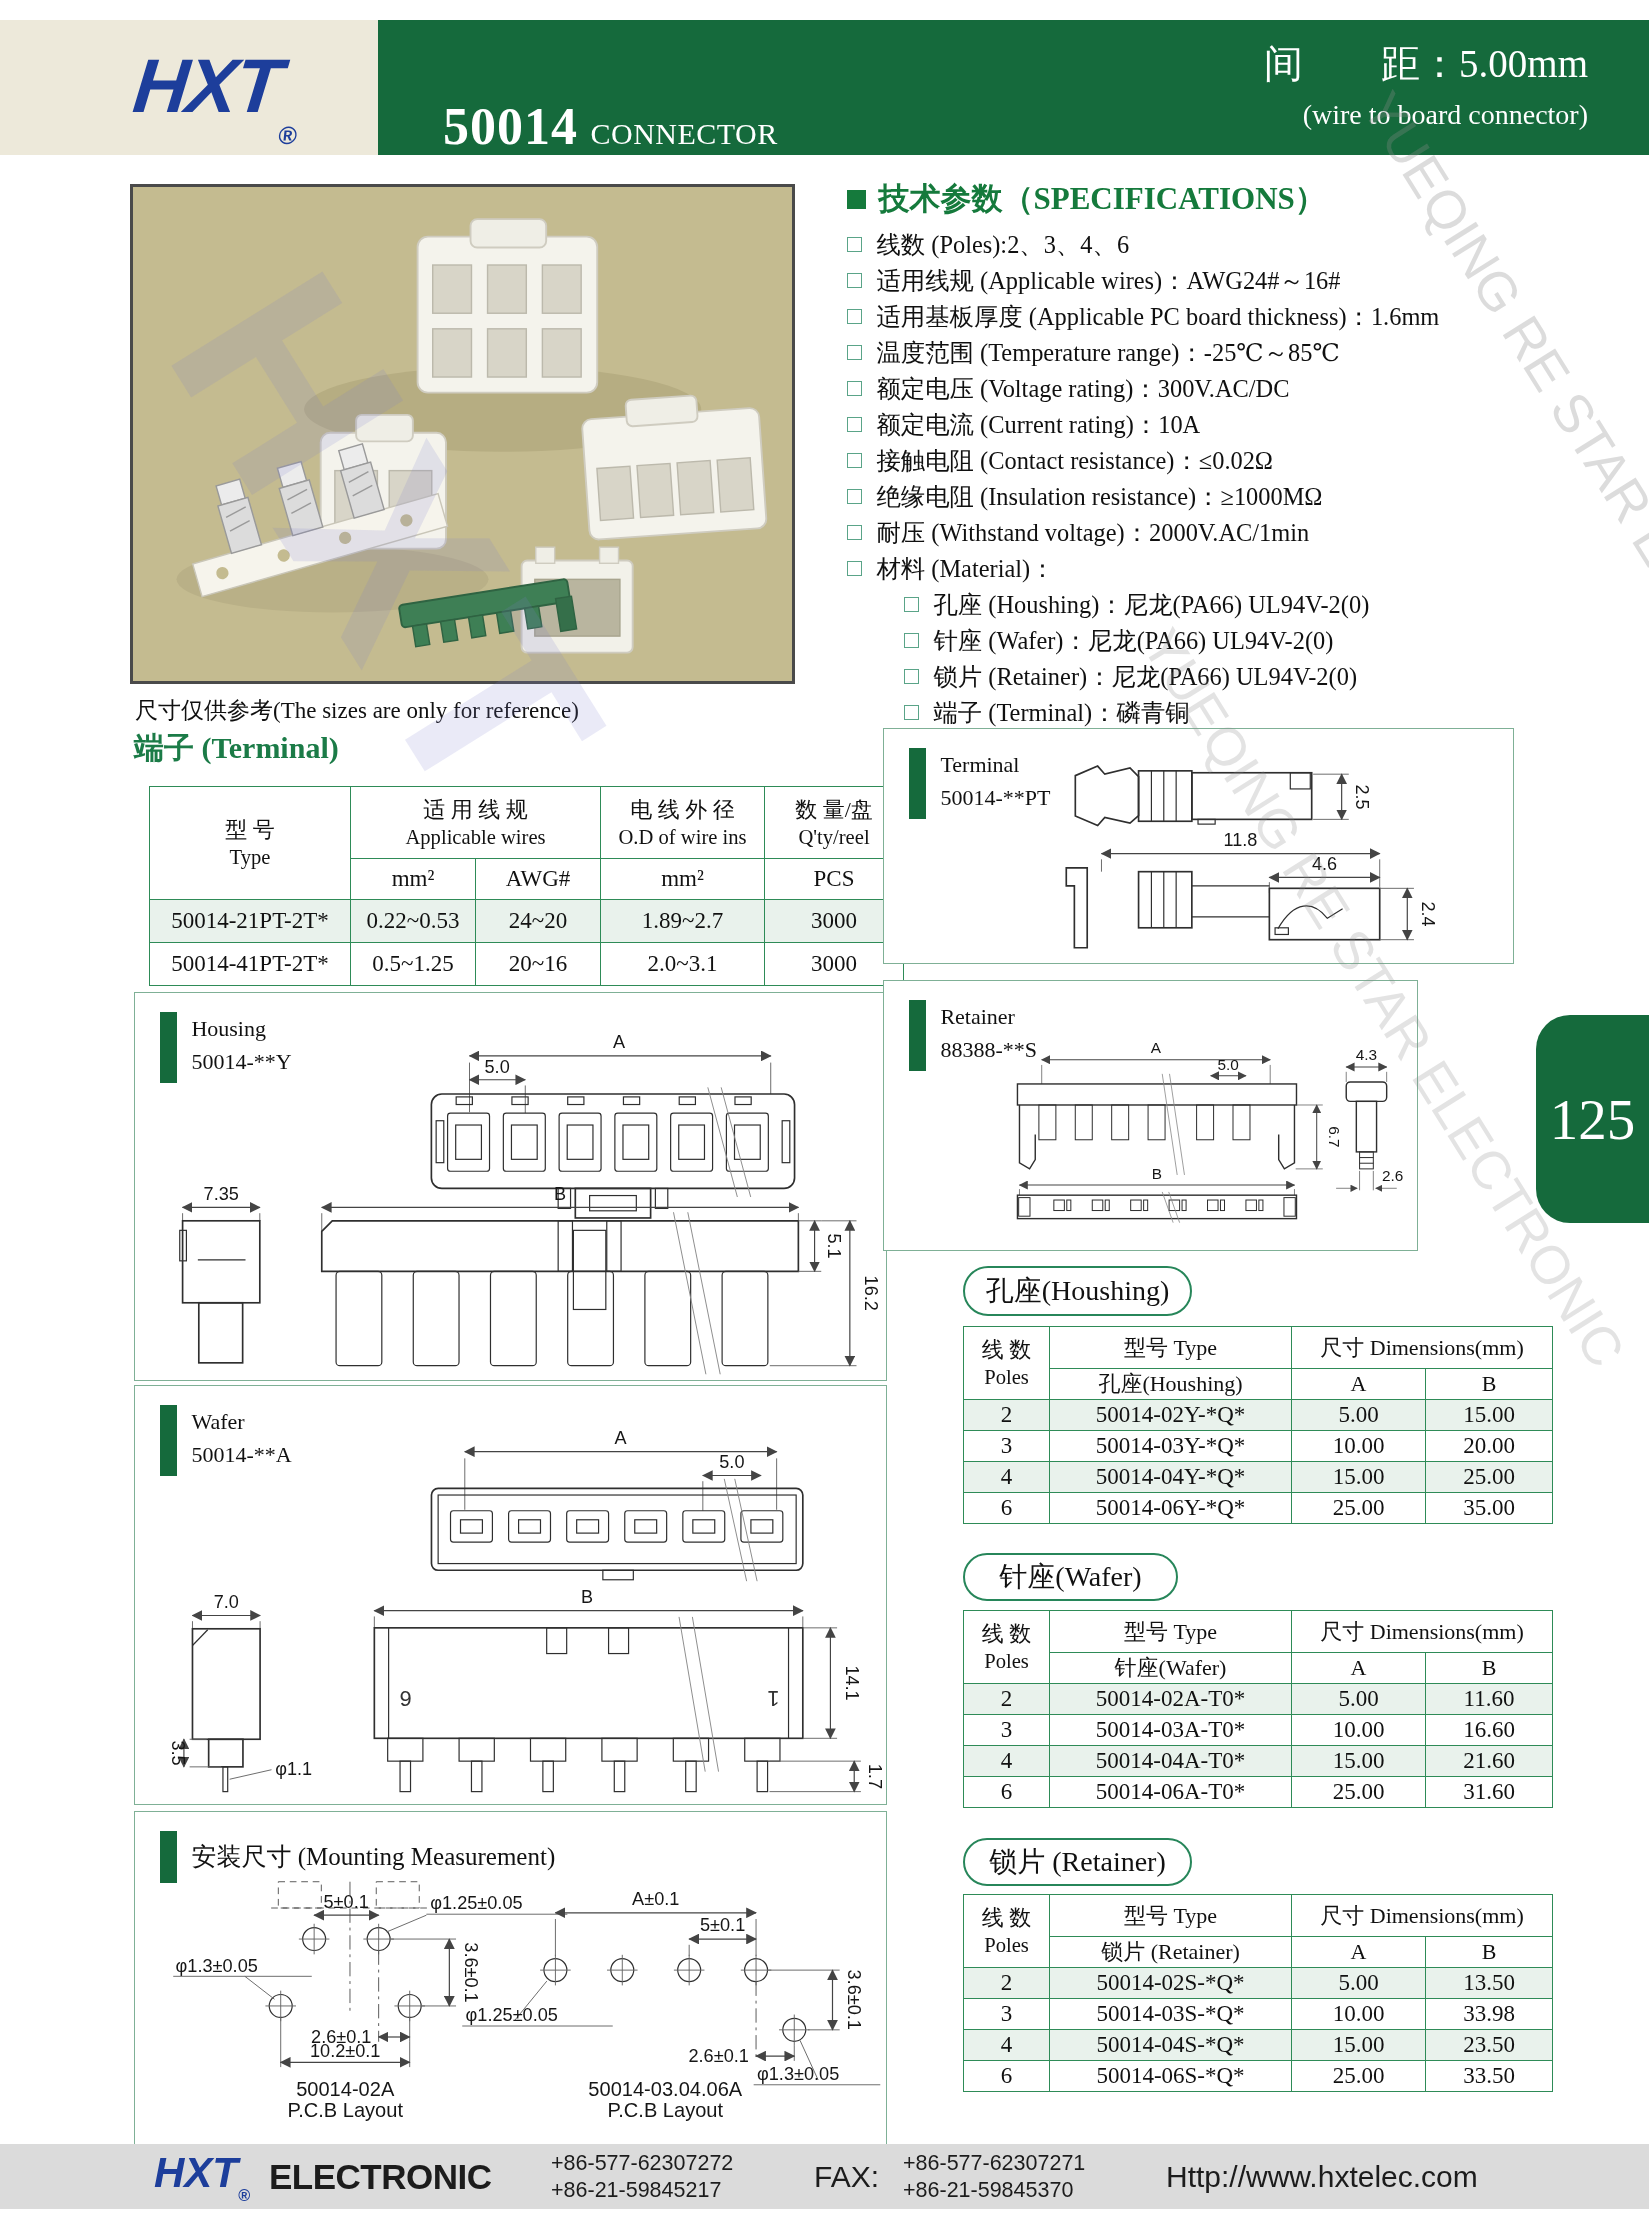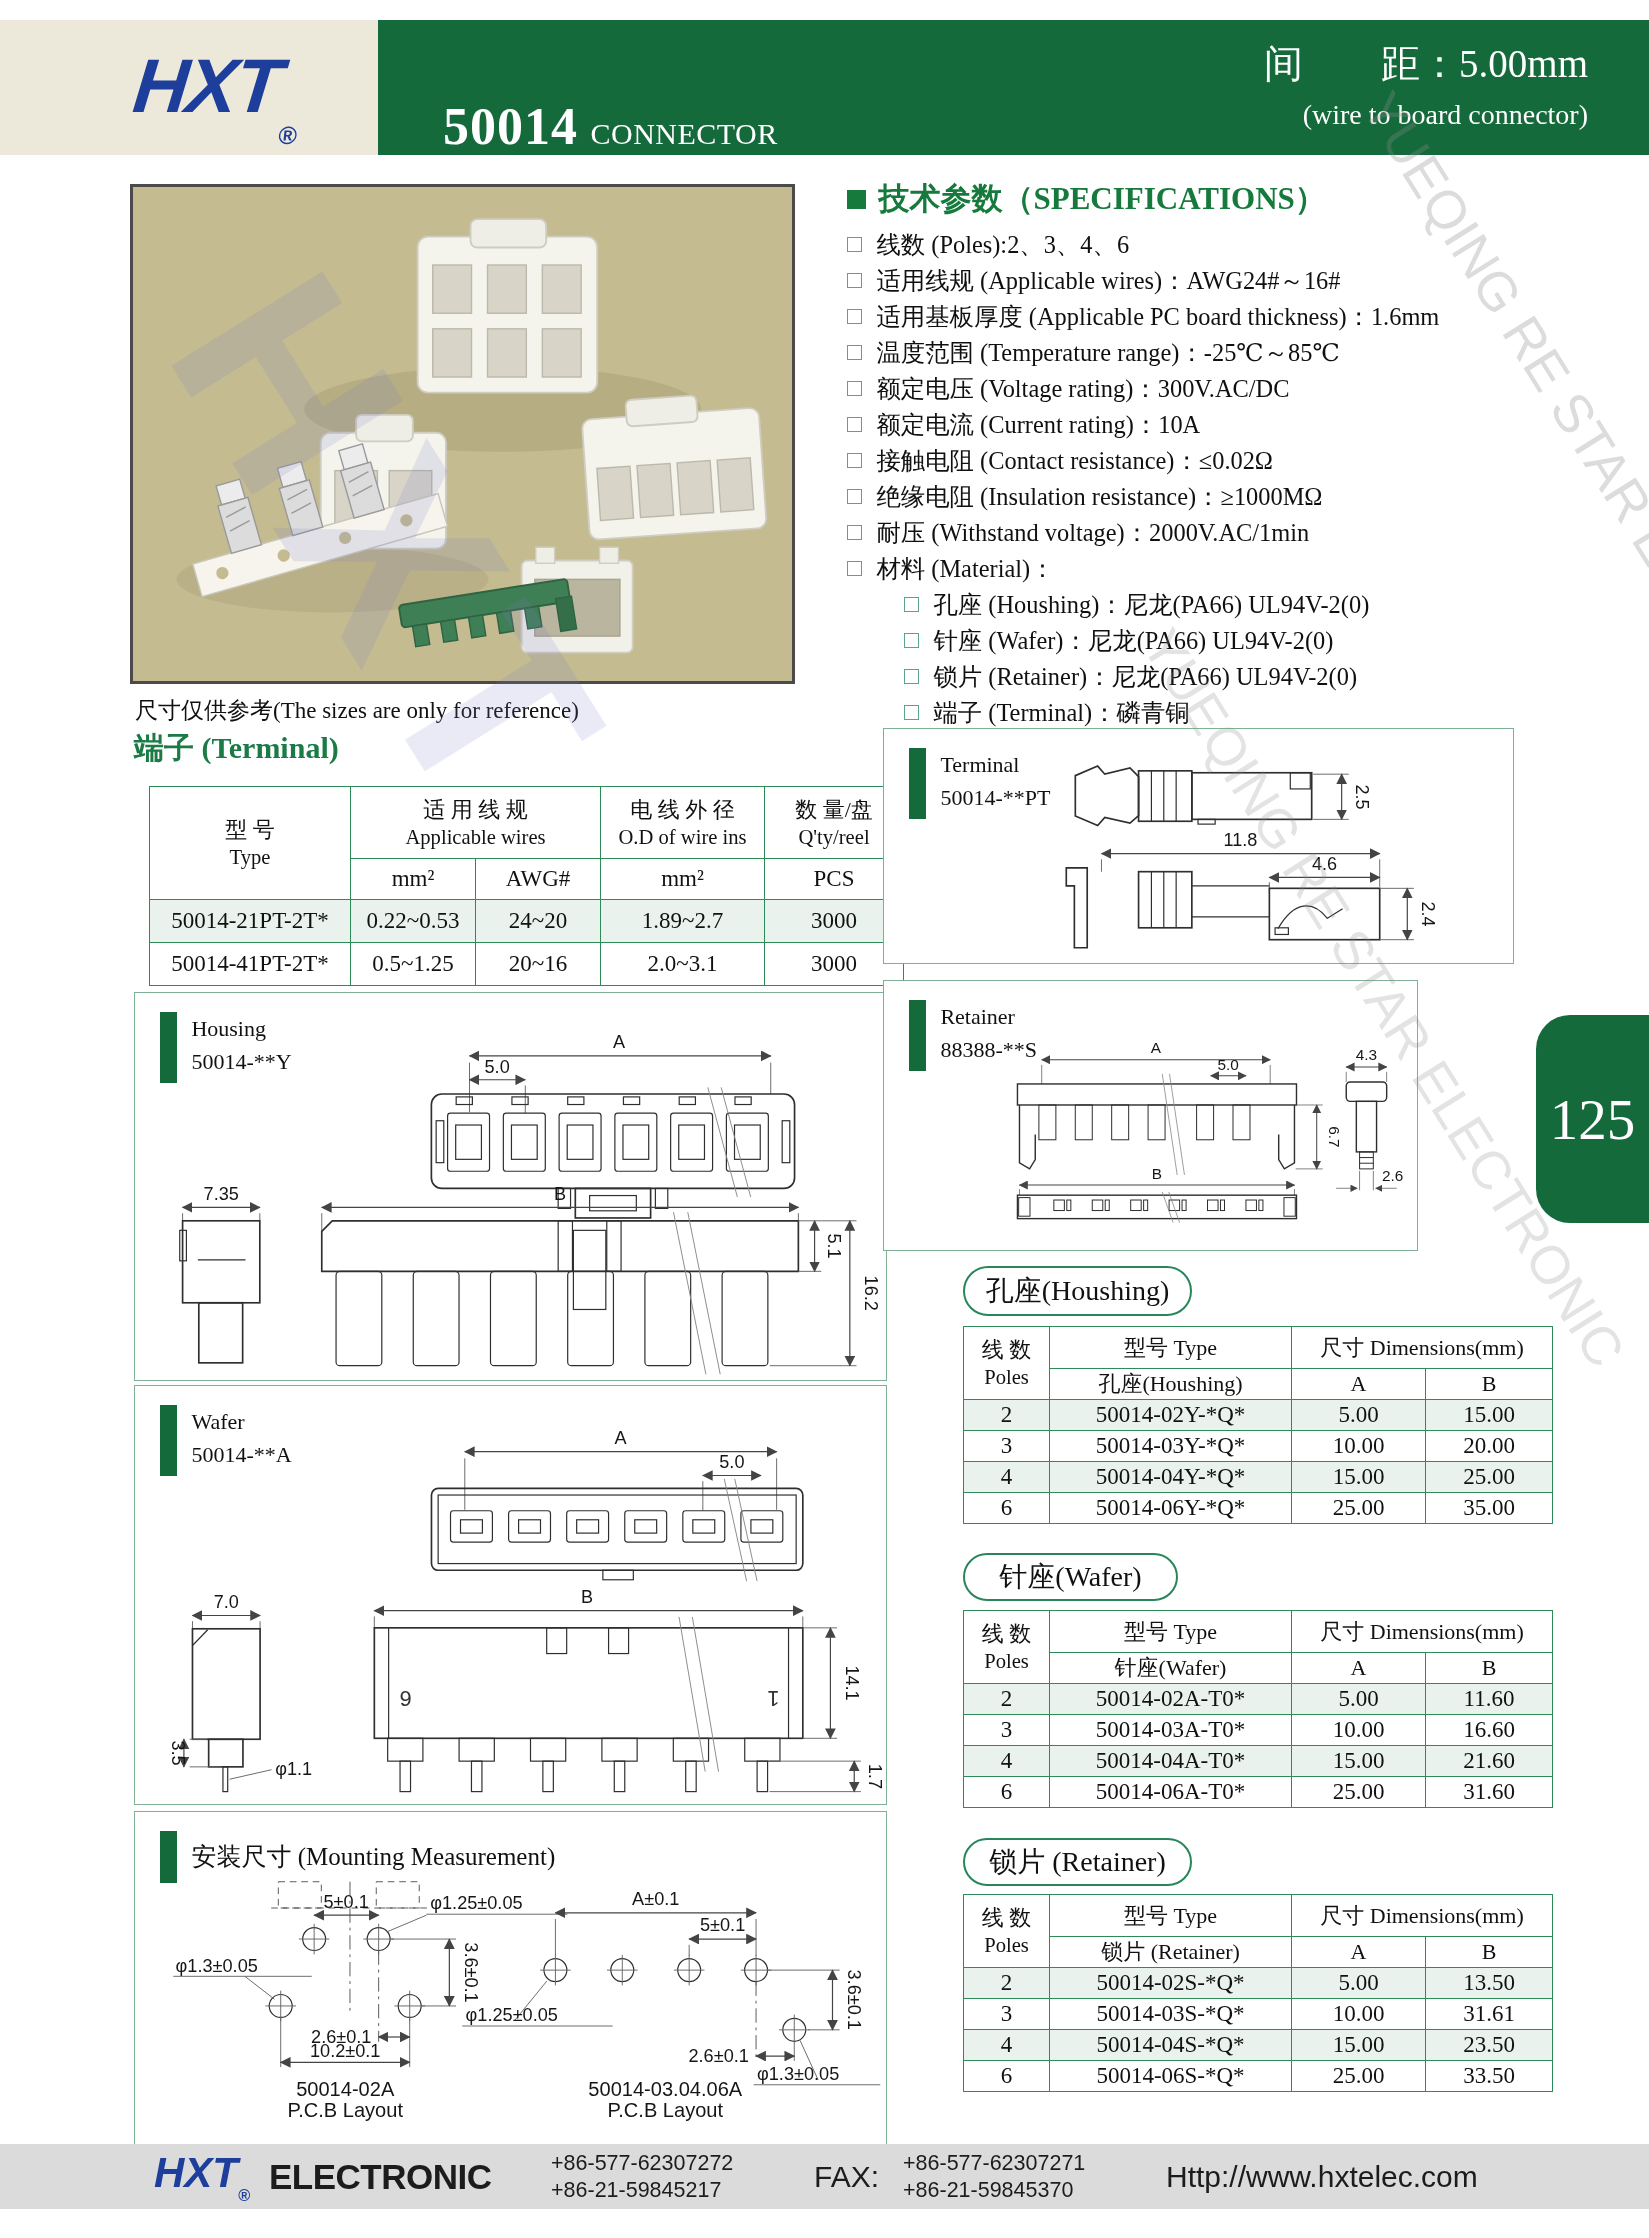--- a/index.html
+++ b/index.html
@@ -874,21 +874,21 @@
       <tr class="dr tint">
             <td>2</td>
             <td>50014-02S-*Q*</td>
             <td>5.00</td>
             <td>13.50</td>
           </tr>
       <tr class="dr">
             <td>3</td>
             <td>50014-03S-*Q*</td>
             <td>10.00</td>
-            <td>31.61</td>
+            <td>33.98</td>
           </tr>
       <tr class="dr tint">
             <td>4</td>
             <td>50014-04S-*Q*</td>
             <td>15.00</td>
             <td>23.50</td>
           </tr>
       <tr class="dr">
             <td>6</td>
             <td>50014-06S-*Q*</td>

